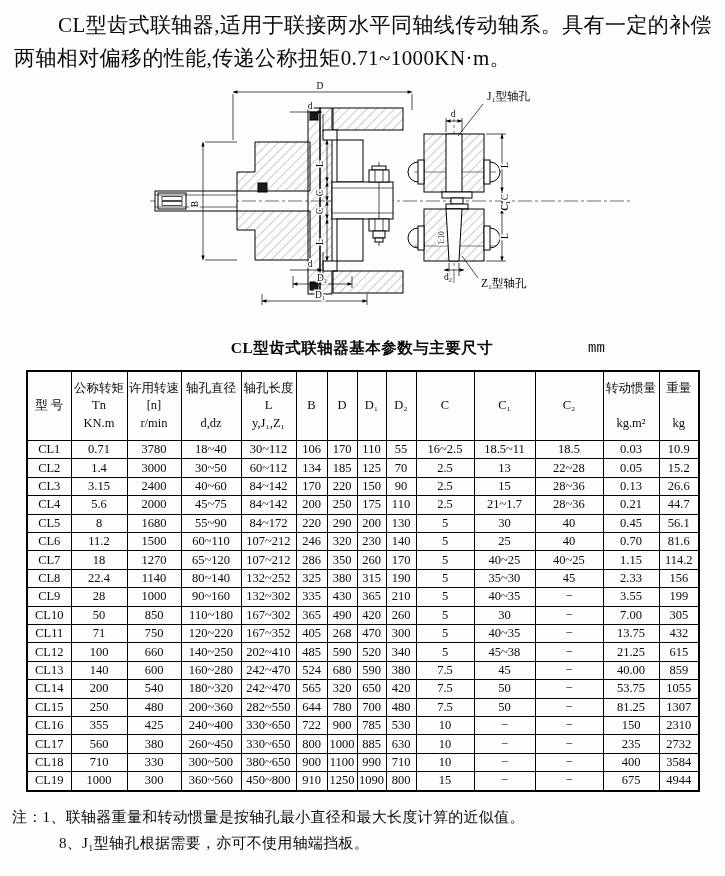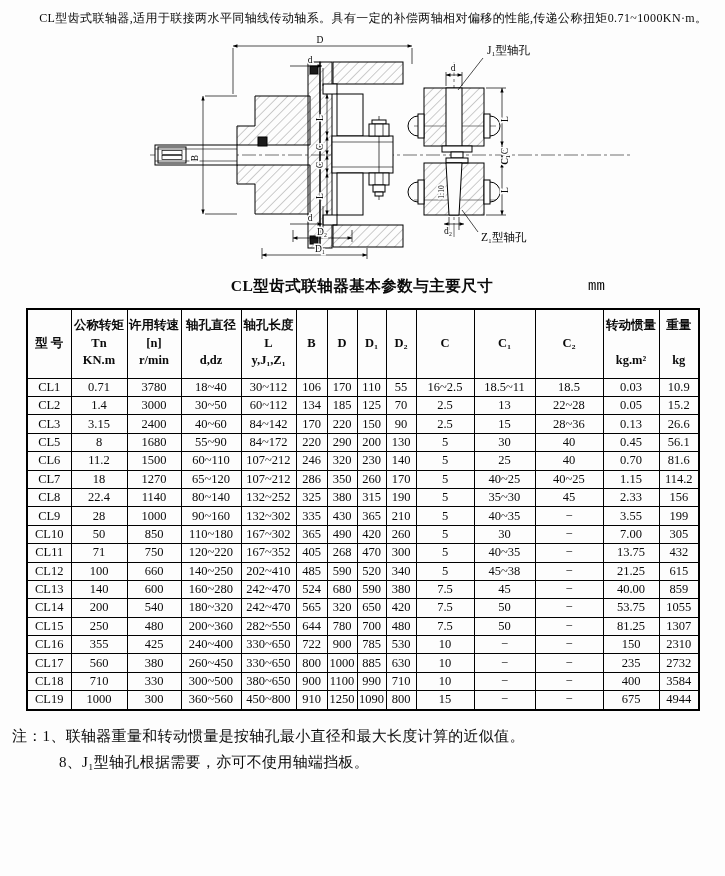--- a/index.html
+++ b/index.html
@@ -1,33 +1,33 @@
 <!DOCTYPE html>
 <html><head>
 <meta charset="utf-8">
 <style>
   html,body{margin:0;padding:0}
   body{
     width:725px;height:876px;background:#fdfdfd;color:#0a0a0a;
     font-family:"Liberation Serif","DejaVu Serif",serif;
     position:relative;overflow:hidden;
   }
-  .intro{margin:9px 10px 0 14px;font-size:12px;line-height:1.55;
+  .intro{margin:9px 10px 0 14px;font-size:21px;line-height:1.55;
          text-indent:2.1em;letter-spacing:.4px}
   .drawing{display:block;margin:6px 0 0 0}
-  .title-row{position:relative;height:24px;margin-top:2px}
+  .title-row{position:relative;height:24px;margin-top:18px}
   .table-title{position:absolute;left:26px;width:672px;text-align:center;
                font-weight:bold;font-size:15.5px;letter-spacing:.5px}
   .unit{position:absolute;left:588px;top:2px;font-size:14px;font-family:Liberation Mono, monospace}
   table.params{border-collapse:collapse;table-layout:fixed;width:672px;
                margin:8px 0 0 26px;border:2px solid #000}
   table.params th,table.params td{
     border:1px solid #000;text-align:center;vertical-align:middle;
     overflow:hidden;white-space:nowrap;padding:0}
-  table.params th{font-weight:bold;font-size:12.5px;line-height:1.4;height:68px}
+  table.params th{font-weight:normal;font-size:12.5px;line-height:1.4;height:68px}
   table.params td{font-size:12.5px;height:17.4px}
   .notes{margin:12px 0 0 12px;font-size:15px;line-height:1.78;letter-spacing:.3px}
   .note-first{display:flex}
   .note-prefix{flex:0 0 auto}
   .note-indent{padding-left:47px}
   svg text{font-family:"Liberation Serif","DejaVu Serif",serif;fill:#0a0a0a}
 </style>
 </head>
 <body>
 
@@ -257,20 +257,36 @@
         <td>220</td>
         <td>150</td>
         <td>90</td>
         <td>2.5</td>
         <td>15</td>
         <td>28~36</td>
         <td>0.13</td>
         <td>26.6</td>
       </tr>
       <tr>
+        <td>CL4</td>
+        <td>5.6</td>
+        <td>2000</td>
+        <td>45~75</td>
+        <td>84~142</td>
+        <td>200</td>
+        <td>250</td>
+        <td>175</td>
+        <td>110</td>
+        <td>2.5</td>
+        <td>21~1.7</td>
+        <td>28~36</td>
+        <td>0.21</td>
+        <td>44.7</td>
+      </tr>
+      <tr>
         <td>CL5</td>
         <td>8</td>
         <td>1680</td>
         <td>55~90</td>
         <td>84~172</td>
         <td>220</td>
         <td>290</td>
         <td>200</td>
         <td>130</td>
         <td>5</td>

